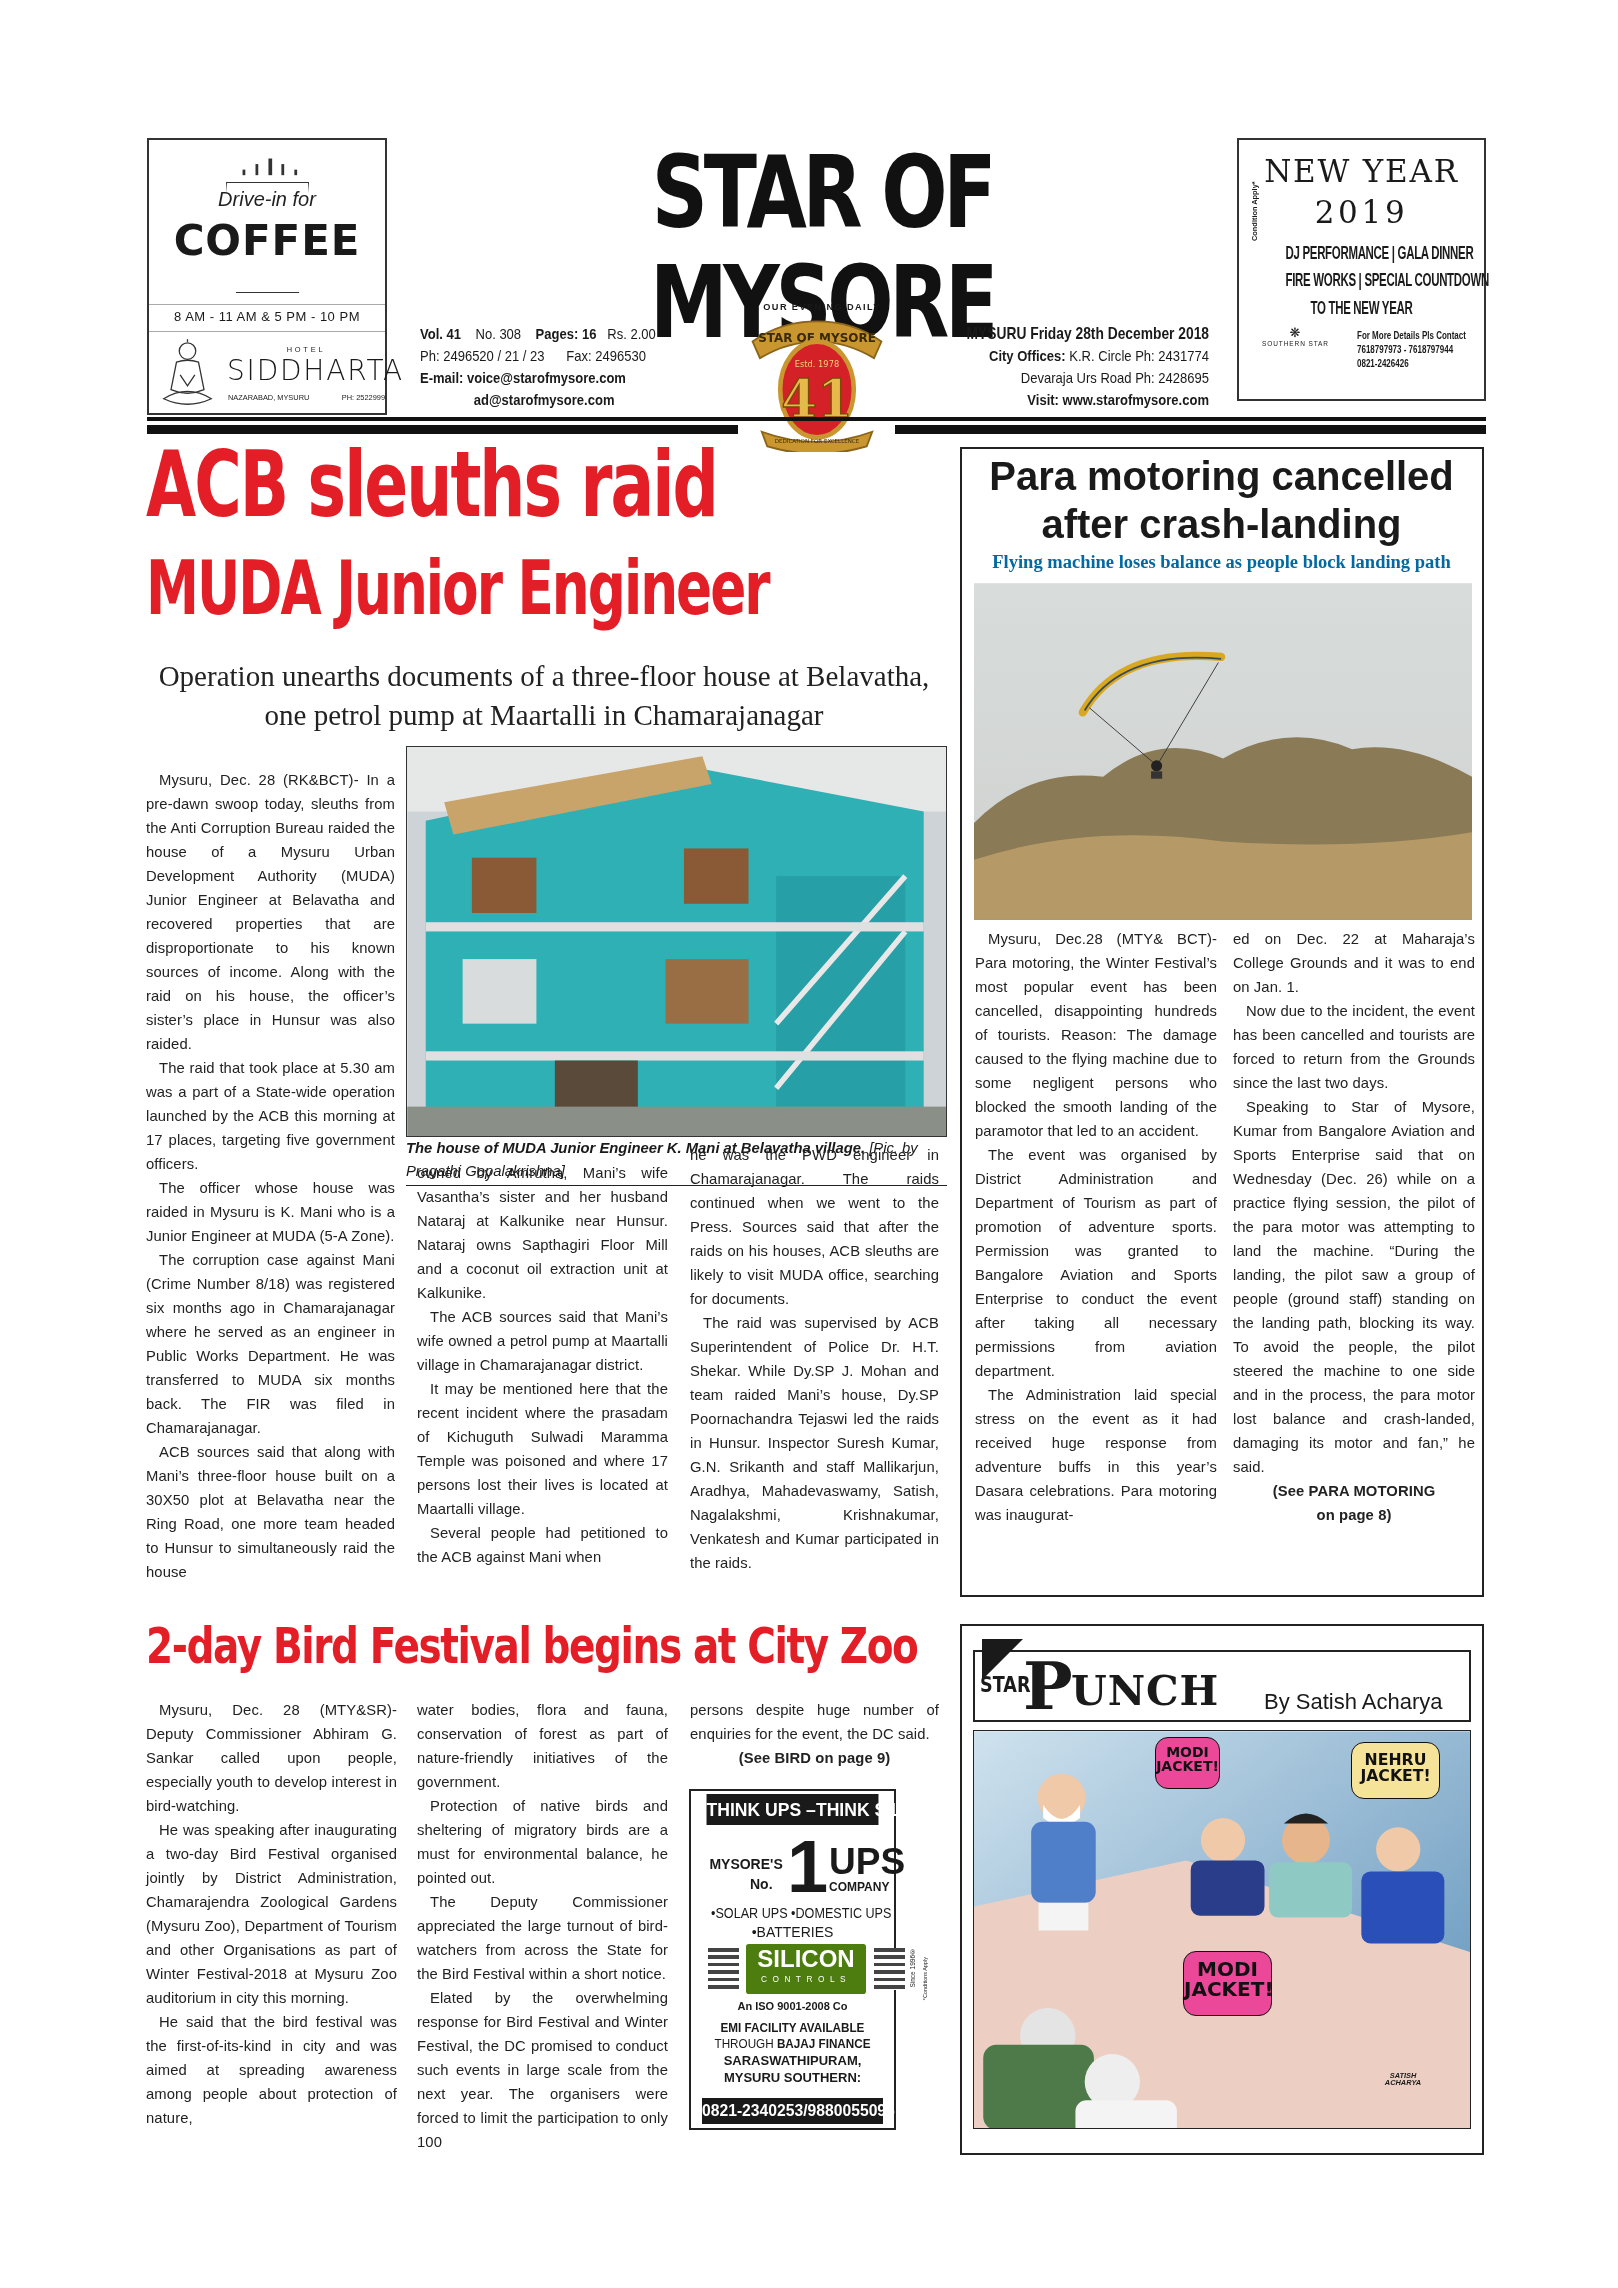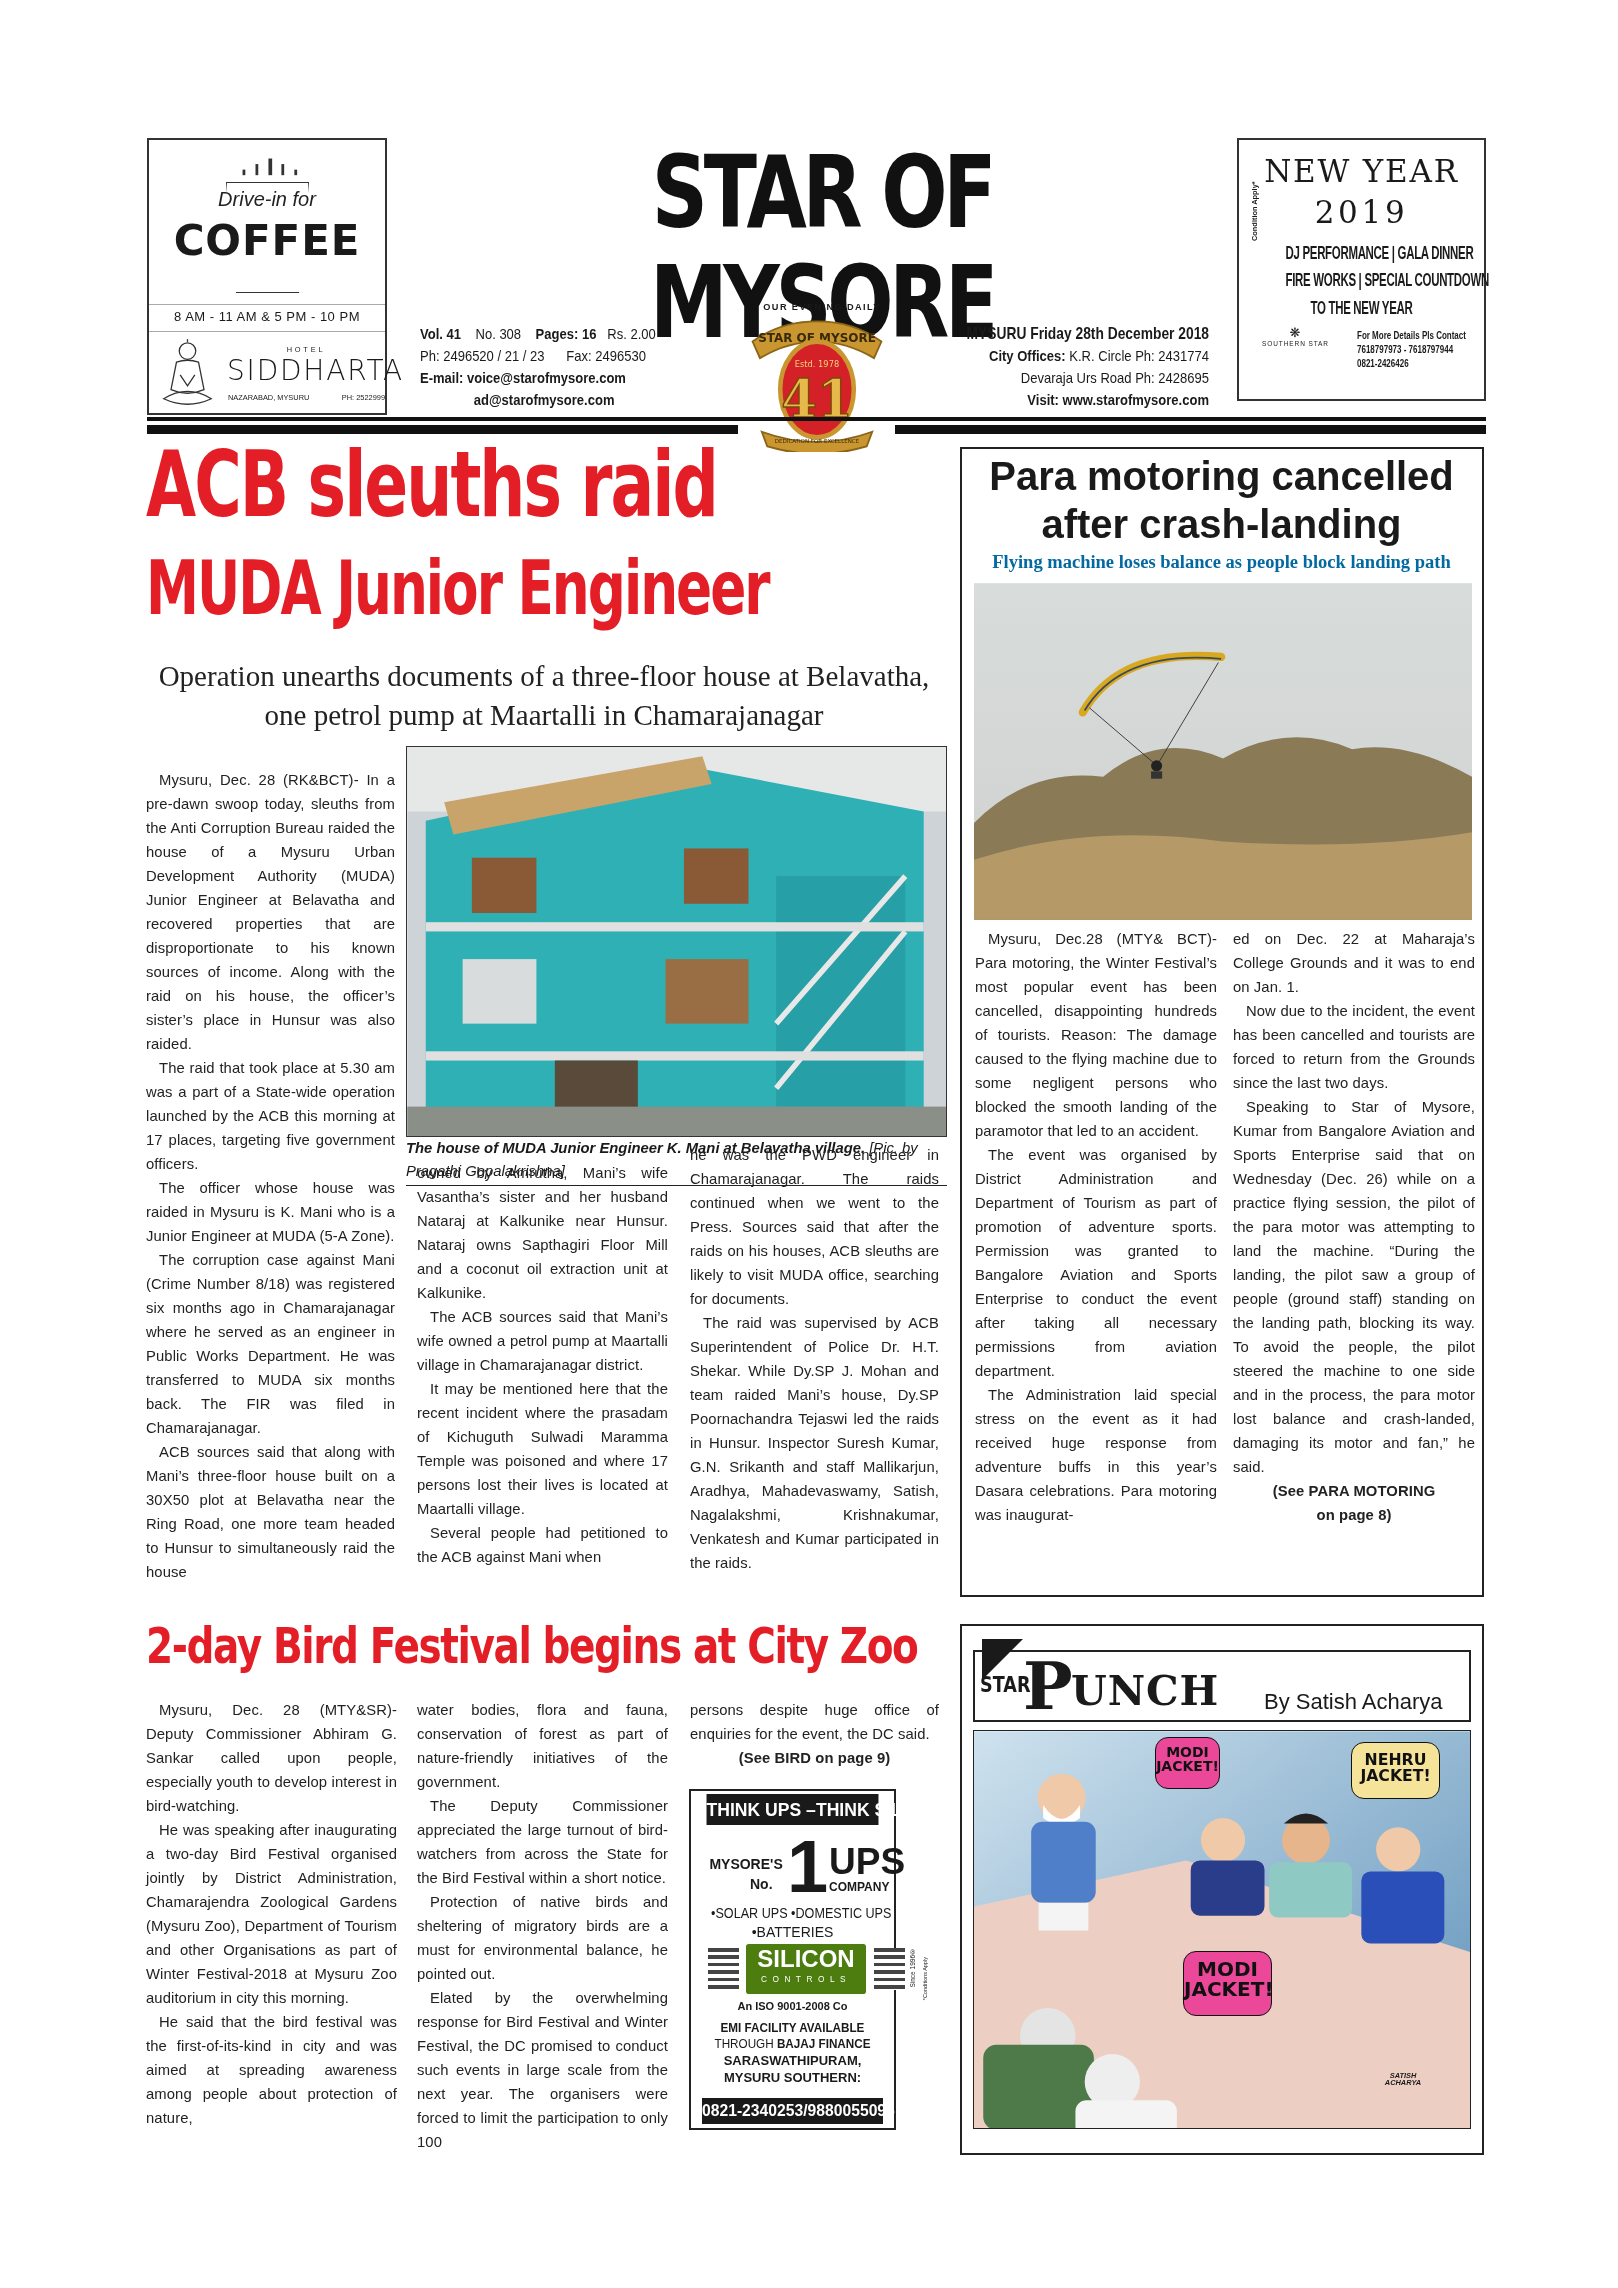--- a/index.html
+++ b/index.html
@@ -238,26 +238,26 @@
 </div>
 
 <div id="bird-headline" class="abs headline-red">2-day Bird Festival begins at City Zoo</div>
 <div id="bird-col1" class="abs col">
   <p>Mysuru, Dec. 28 (MTY&amp;SR)- Deputy Commissioner Abhiram G. Sankar called upon people, especially youth to develop interest in bird-watching.</p>
   <p>He was speaking after inaugurating a two-day Bird Festival organised jointly by District Administration, Chamarajendra Zoological Gardens (Mysuru Zoo), Department of Tourism and other Organisations as part of Winter Festival-2018 at Mysuru Zoo auditorium in city this morning.</p>
   <p>He said that the bird festival was the first-of-its-kind in city and was aimed at spreading awareness among people about protection of nature,</p>
 </div>
 <div id="bird-col2" class="abs col">
   <p class="noind">water bodies, flora and fauna, conservation of forest as part of nature-friendly initiatives of the government.</p>
+  <p>Protection of native birds and sheltering of migratory birds are a must for environmental balance, he pointed out.</p>
   <p>The Deputy Commissioner appreciated the large turnout of bird-watchers from across the State for the Bird Festival within a short notice.</p>
-  <p>Protection of native birds and sheltering of migratory birds are a must for environmental balance, he pointed out.</p>
   <p>Elated by the overwhelming response for Bird Festival and Winter Festival, the DC promised to conduct such events in large scale from the next year. The organisers were forced to limit the participation to only 100</p>
 </div>
 <div id="bird-col3" class="abs col">
-  <p class="noind">persons despite huge office of enquiries for the event, the DC said.</p>
+  <p class="noind">persons despite huge number of enquiries for the event, the DC said.</p>
   <p class="see">(See BIRD on page 9)</p>
 </div>
 
 <div id="ups-ad" class="abs">
   <div class="bar top">THINK UPS –THINK SILICON</div>
   <div class="row" style="top:48px; height:65px;">
     <span style="position:absolute; left:7.4px; top:16.6px; font-weight:bold; font-size:14px;text-align:right;">MYSORE'S</span>
     <span style="position:absolute; left:48px; top:37px; font-weight:bold; font-size:14px;">No.</span>
     <span style="position:absolute; left:85px; top:-9.2px; font-weight:bold; font-size:74px; line-height:74px;">1</span>
     <span style="position:absolute; left:127px; top:1.8px; font-weight:bold; font-size:37px;">UPS</span>

